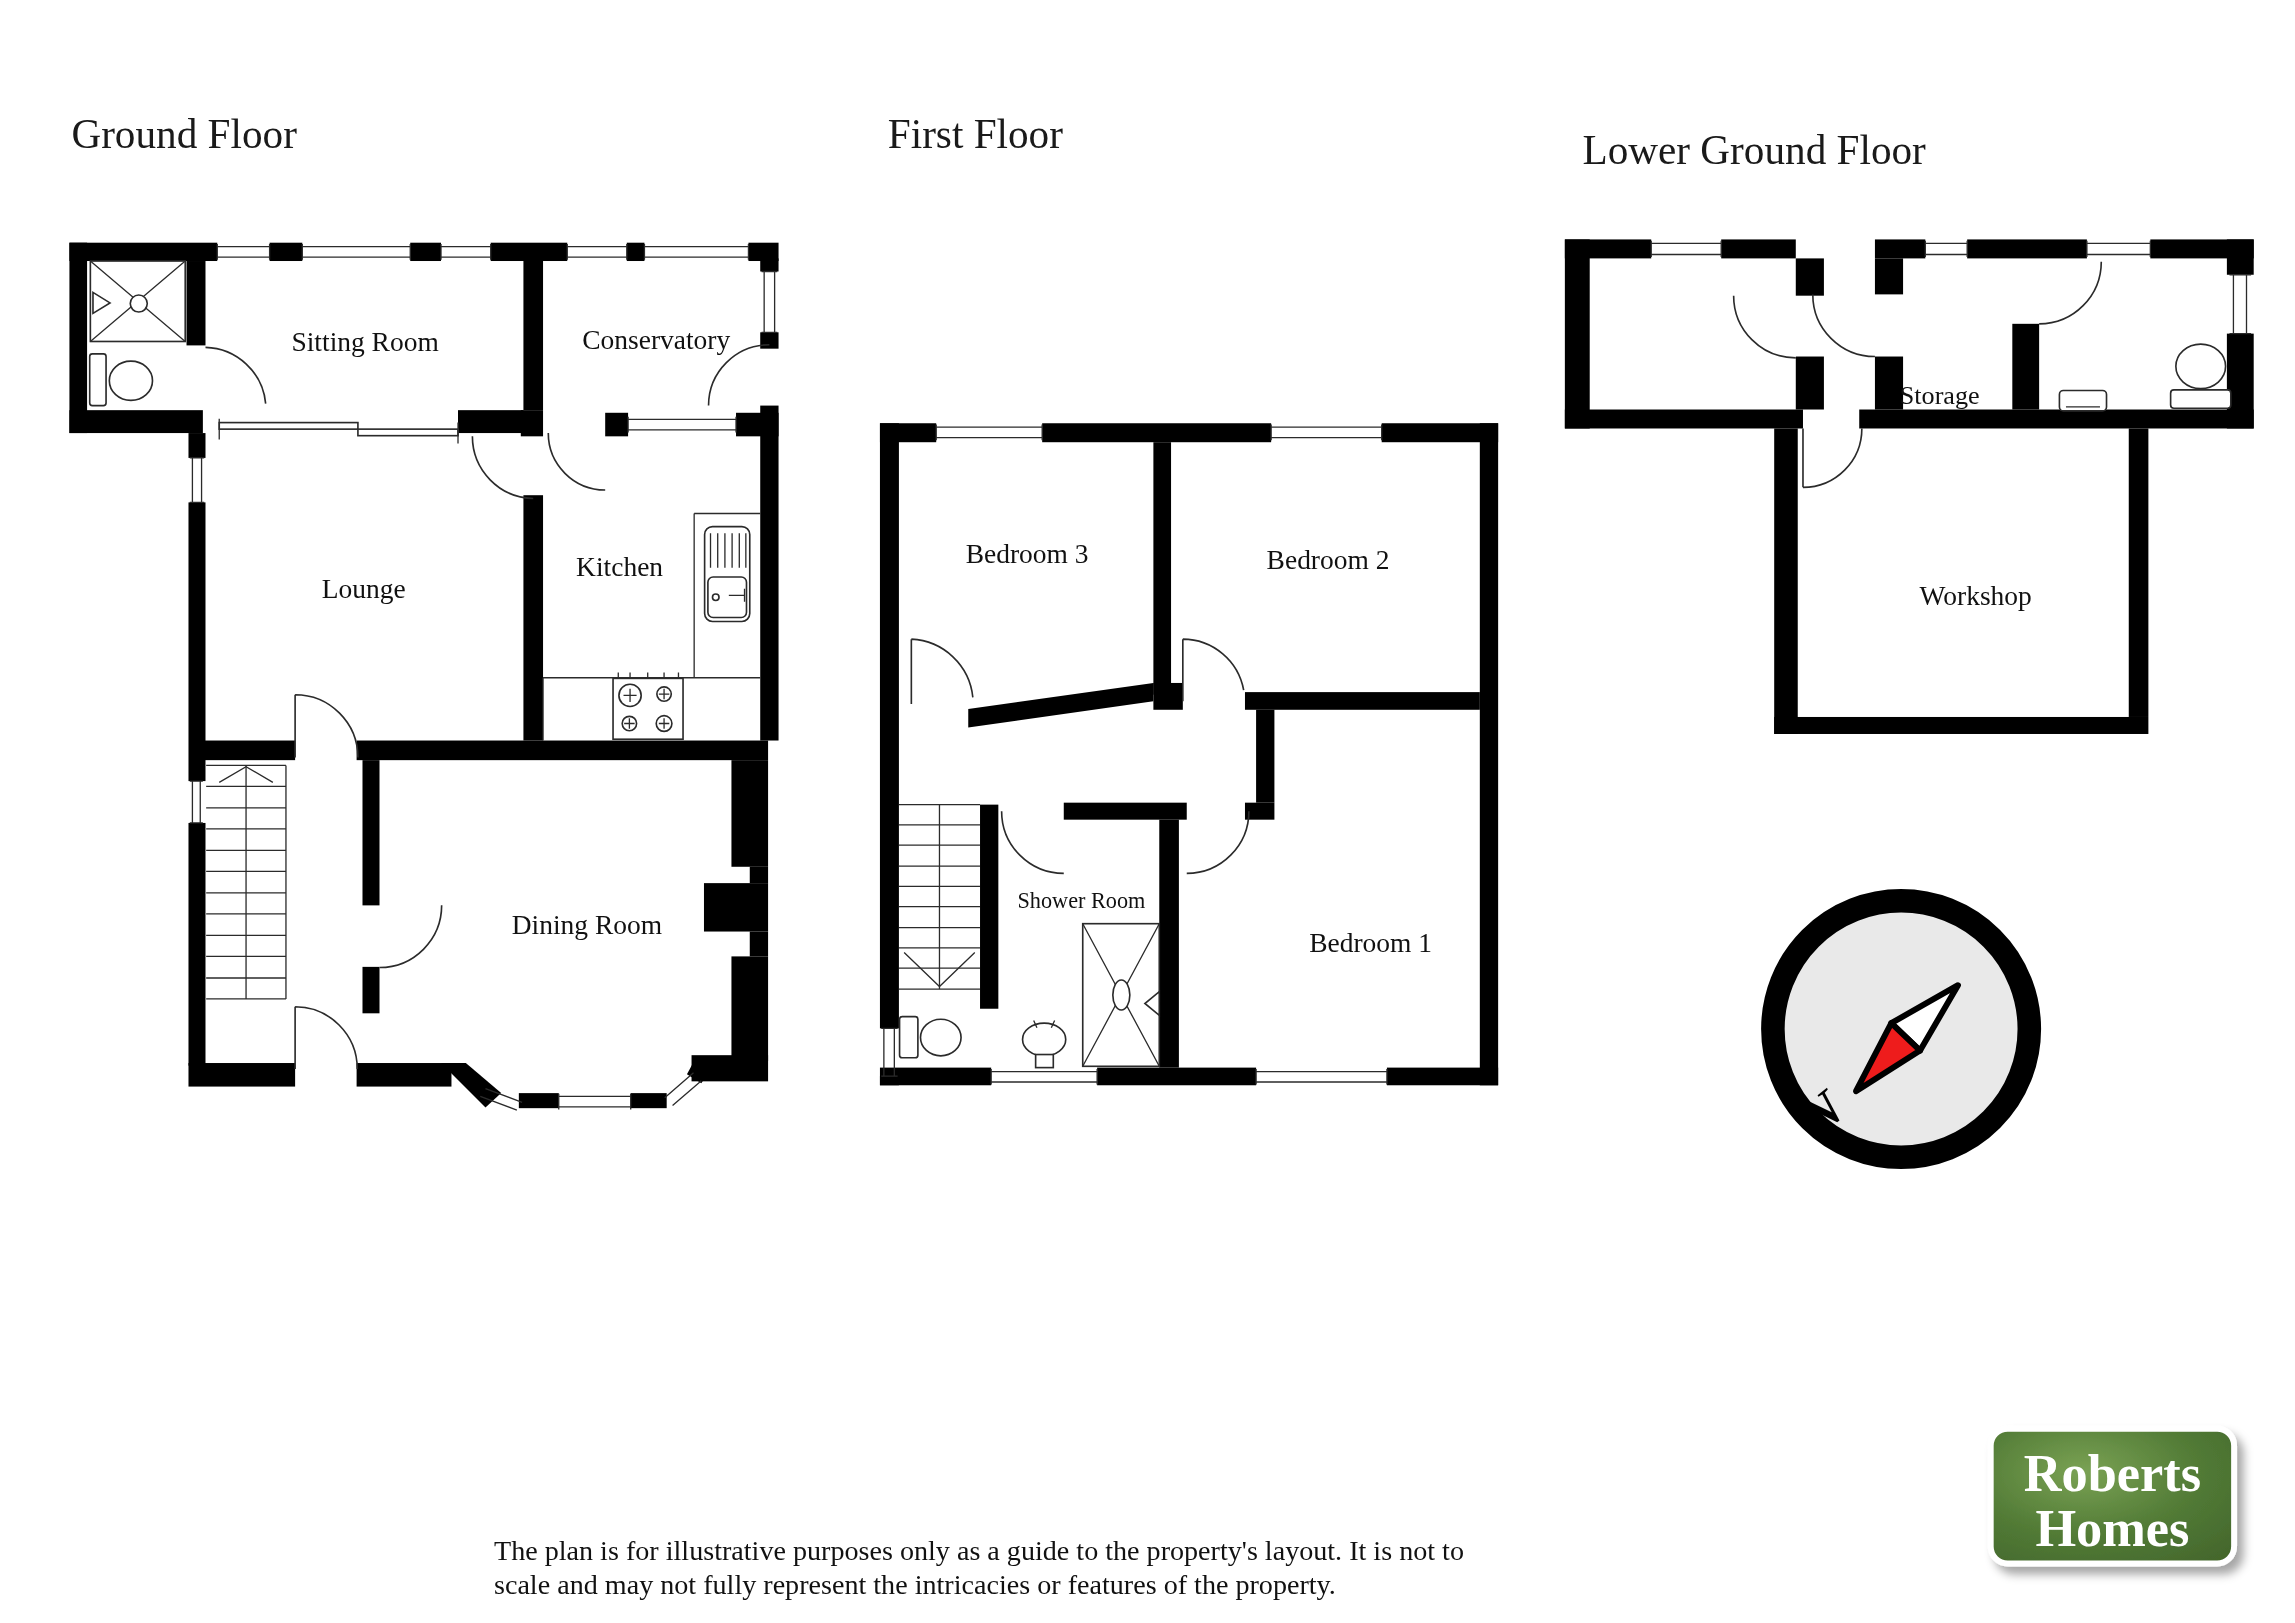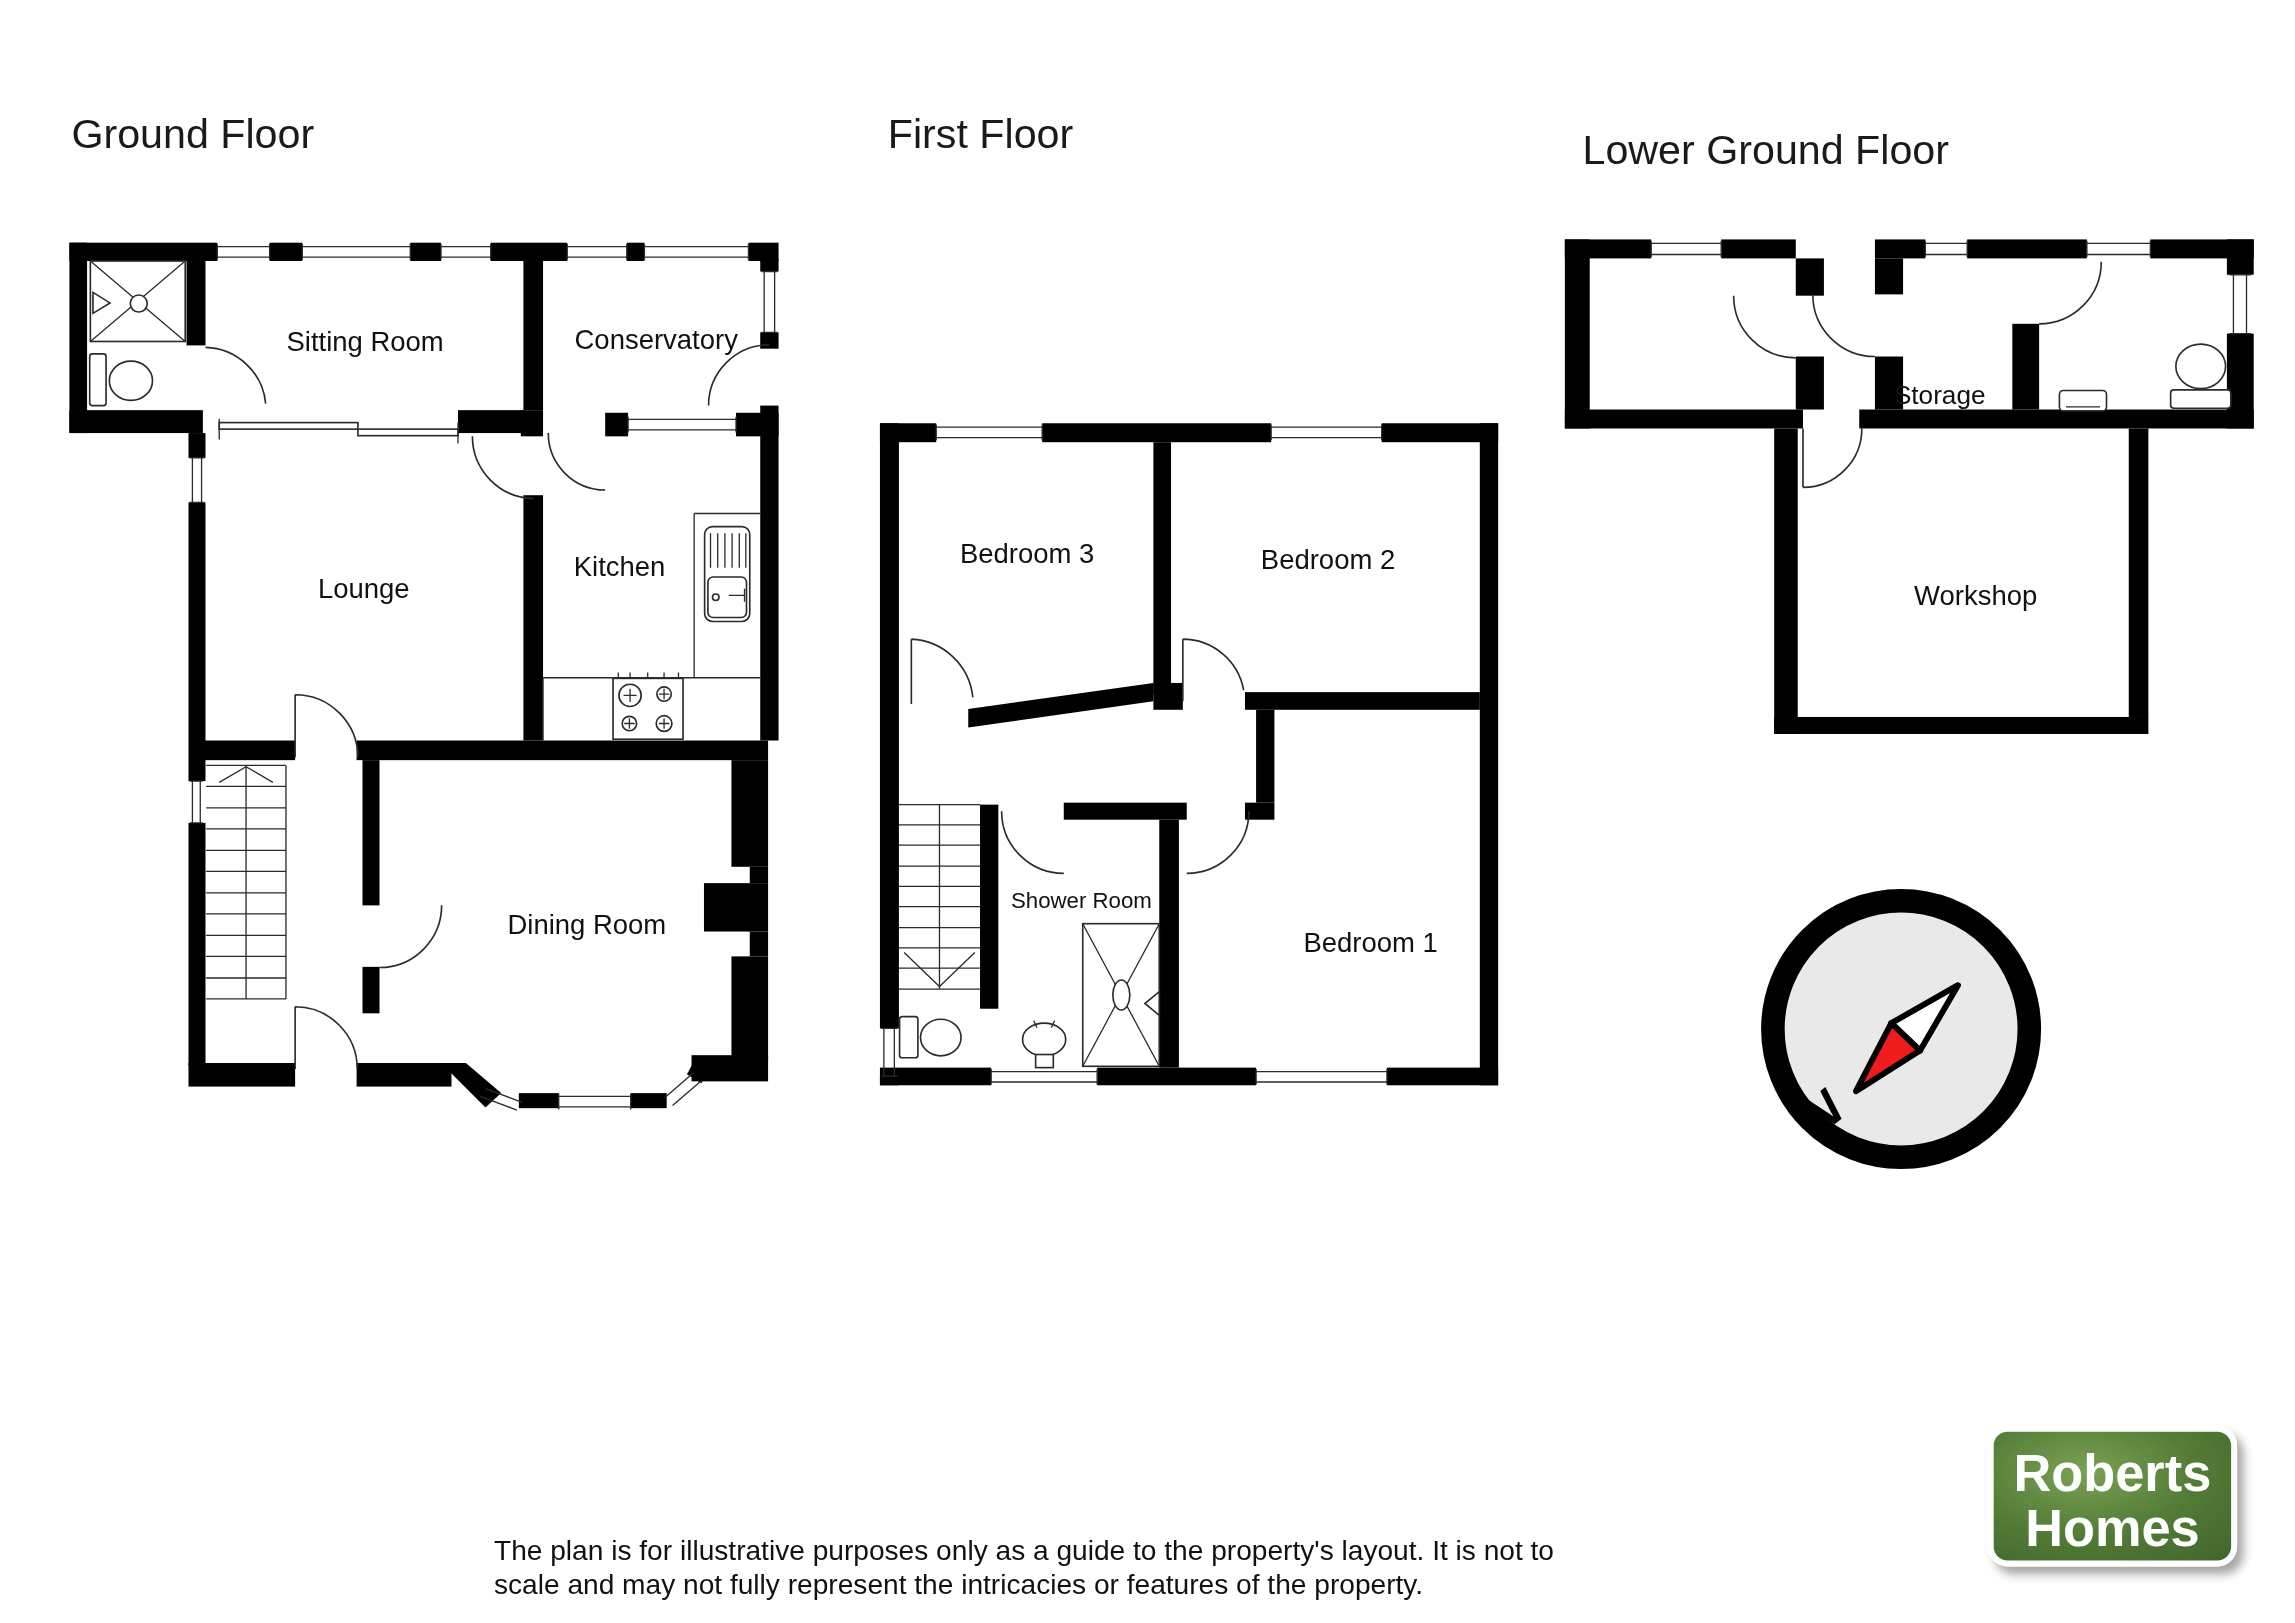--- a/index.html
+++ b/index.html
@@ -1,17 +1,17 @@
 <!DOCTYPE html>
 <html style="font-size:10.5px"><head>
 <meta charset="utf-8">
 <style>
   html,body{margin:0;padding:0;background:#fff;}
   .canvas{position:relative;width:2295px;height:1623px;background:#fff;overflow:hidden;
-          font-family:Liberation Sans, sans-serif;}
+          font-family:Liberation Serif, serif;}
   svg{display:block}
   .w{fill:#000;stroke:none}
   .ln{stroke:#2b2b2b;stroke-width:2;fill:none}
   .door{stroke:#2b2b2b;stroke-width:2.5;fill:none}
   .fx{stroke:#2b2b2b;stroke-width:2.5;fill:#fff}
   .floor-title{font-size:63px;fill:#1a1a1a}
   .room-label{font-size:42px;fill:#111;text-anchor:middle}
   .room-label-sm{font-size:34px;fill:#111;text-anchor:middle}
   .disc{font-size:43px;fill:#111}
   .logo-text1{font-size:80px;font-weight:bold;text-anchor:middle}

